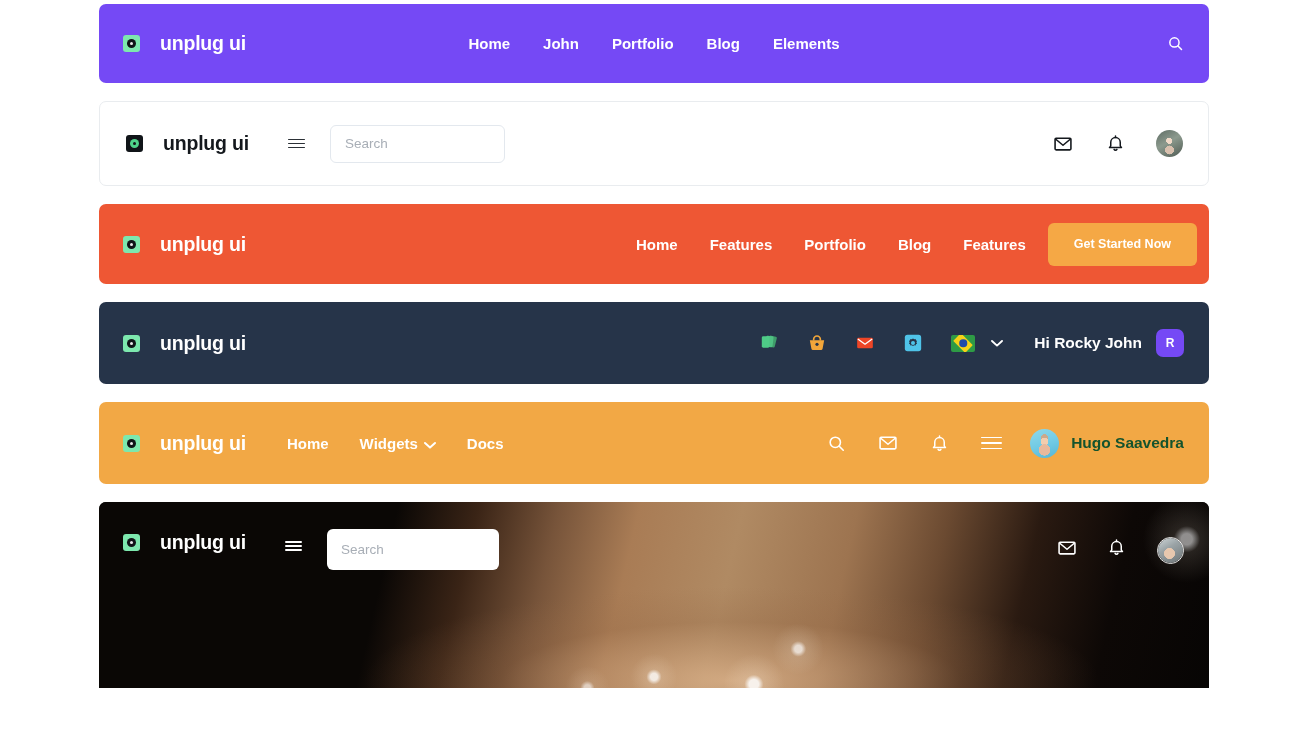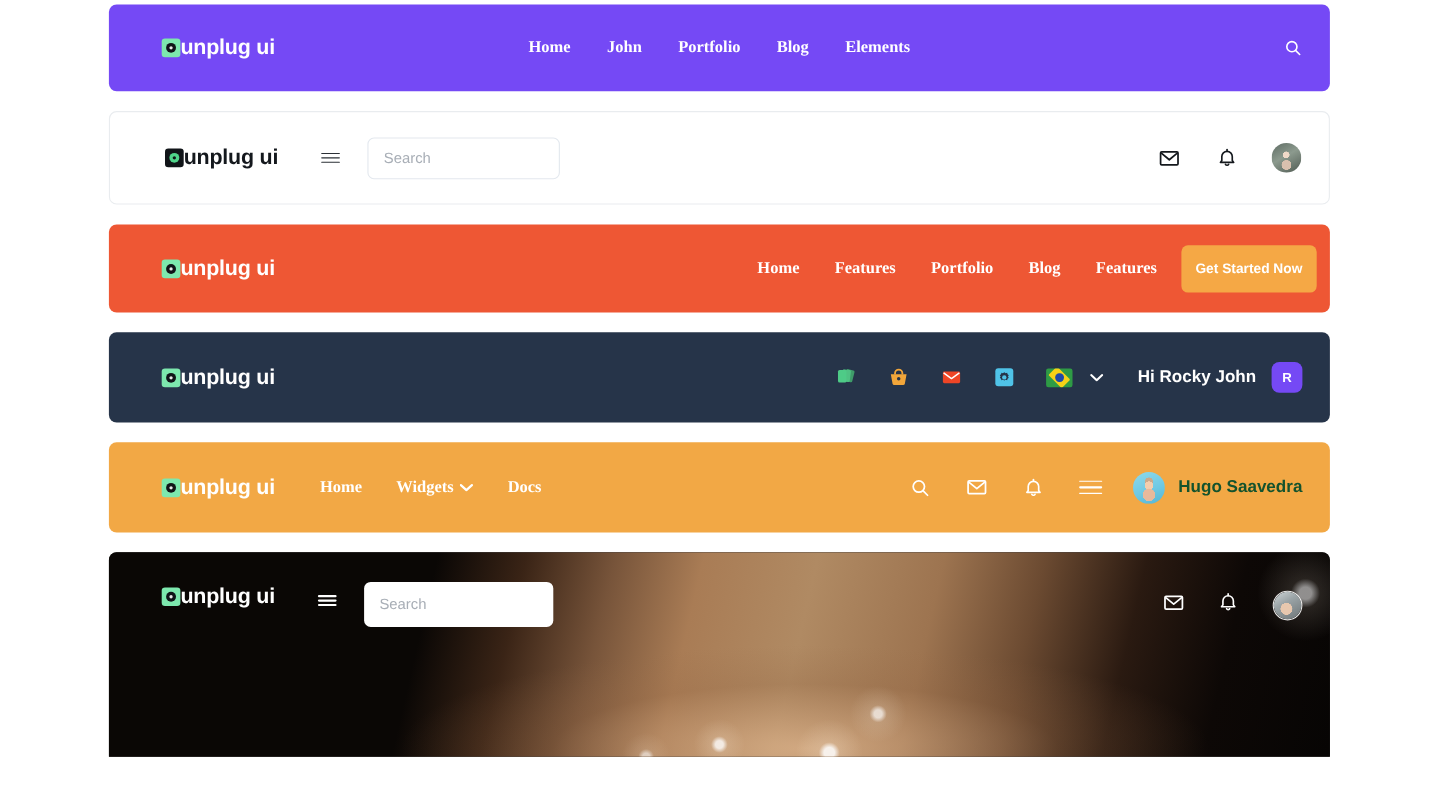--- a/index.html
+++ b/index.html
@@ -20,21 +20,21 @@
   
   .bar {
     position: relative;
     width: 1110px;
     display: flex;
     align-items: center;
     border-radius: 7px;
   }
 
   
-  .logo { display: flex; align-items: center; gap: 0; flex: none; margin-left: 24px; }
+  .logo { display: flex; align-items: center; gap: 20px; flex: none; }
   .logo-mark {
     width: 17px; height: 17px;
     border-radius: 3px;
     display: flex; align-items: center; justify-content: center;
     flex: none;
   }
   .logo-mark.green { background: #7DE8AE; }
   .logo-mark.black { background: #101418; }
   .logo-dot {
     width: 9px; height: 9px; border-radius: 50%;
@@ -48,21 +48,21 @@
   .logo-mark.green .logo-dot::after { background: #e9e9e9; }
   .logo-mark.black .logo-dot::after { background: #101418; }
   .logo-text { font-size: 19.5px; font-weight: 600; letter-spacing: -0.2px; }
   .logo-text.light { color: #ffffff; }
   .logo-text.dark { color: #14181d; }
 
   
   .nav { display: flex; align-items: center; }
   .nav a {
     color: #ffffff; text-decoration: none;
-    font-size: 15px; font-weight: 700; white-space: nowrap; font-family: Liberation Serif, serif;
+    font-size: 15px; font-weight: 700; white-space: nowrap;
   }
 
   .spacer { flex: 1 1 auto; }
 
   
   .icon-btn {
     display: flex; align-items: center; justify-content: center;
     background: none; border: none; cursor: pointer; padding: 0;
   }
   svg { display: block; }
@@ -110,21 +110,21 @@
   #bar-orange {
     height: 80px;
     background: #ee5734;
     padding: 0 12px 0 24px;
     margin-top: 18px;
   }
   #bar-orange .nav { gap: 32px; margin-right: 22px; }
   .cta-btn {
     background: #f5a845; color: #ffffff;
     border: none; border-radius: 6px;
-    height: 43px; padding: 0 13px;
+    height: 43px; padding: 0 26px;
     font-size: 12.5px; font-weight: 700;
     font-family: "Liberation Sans", sans-serif;
     cursor: pointer; white-space: nowrap;
   }
 
   
   #bar-navy {
     height: 82px;
     background: #263449;
     padding: 0 25px 0 24px;

